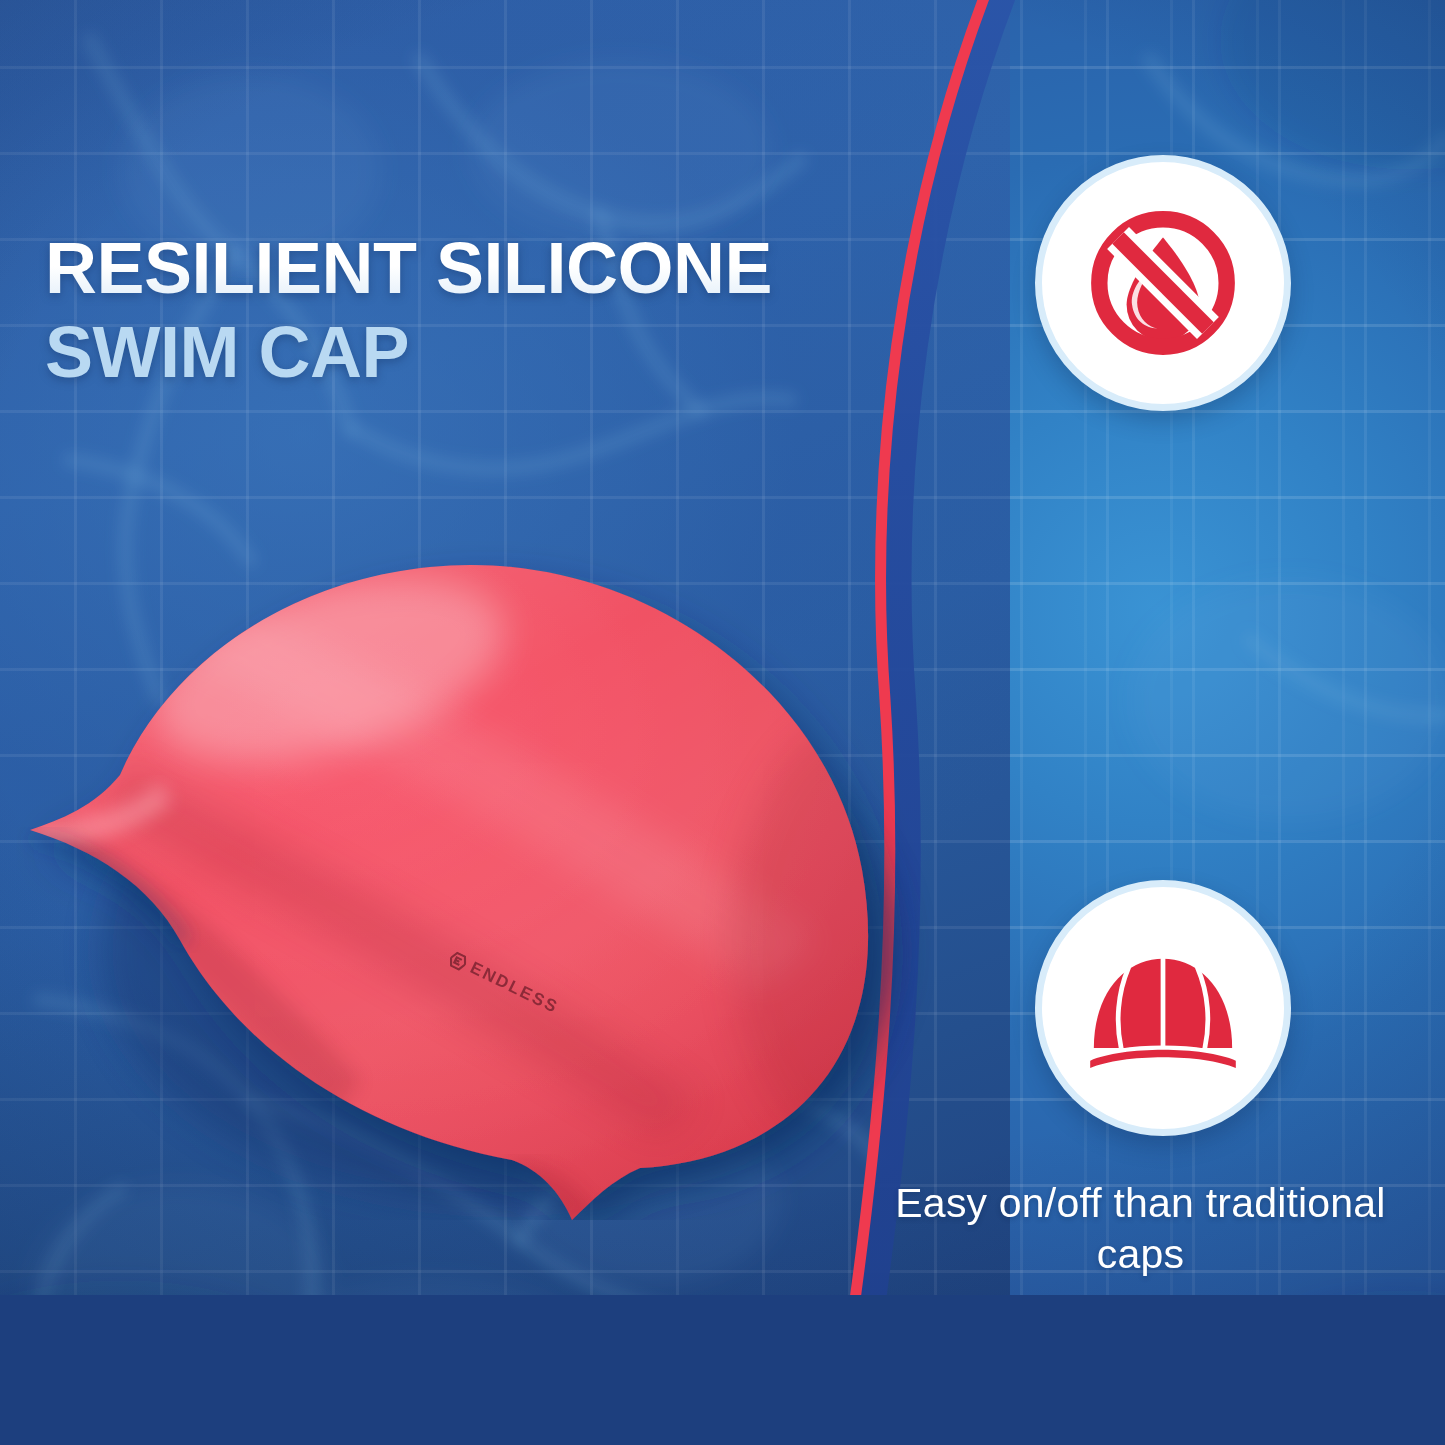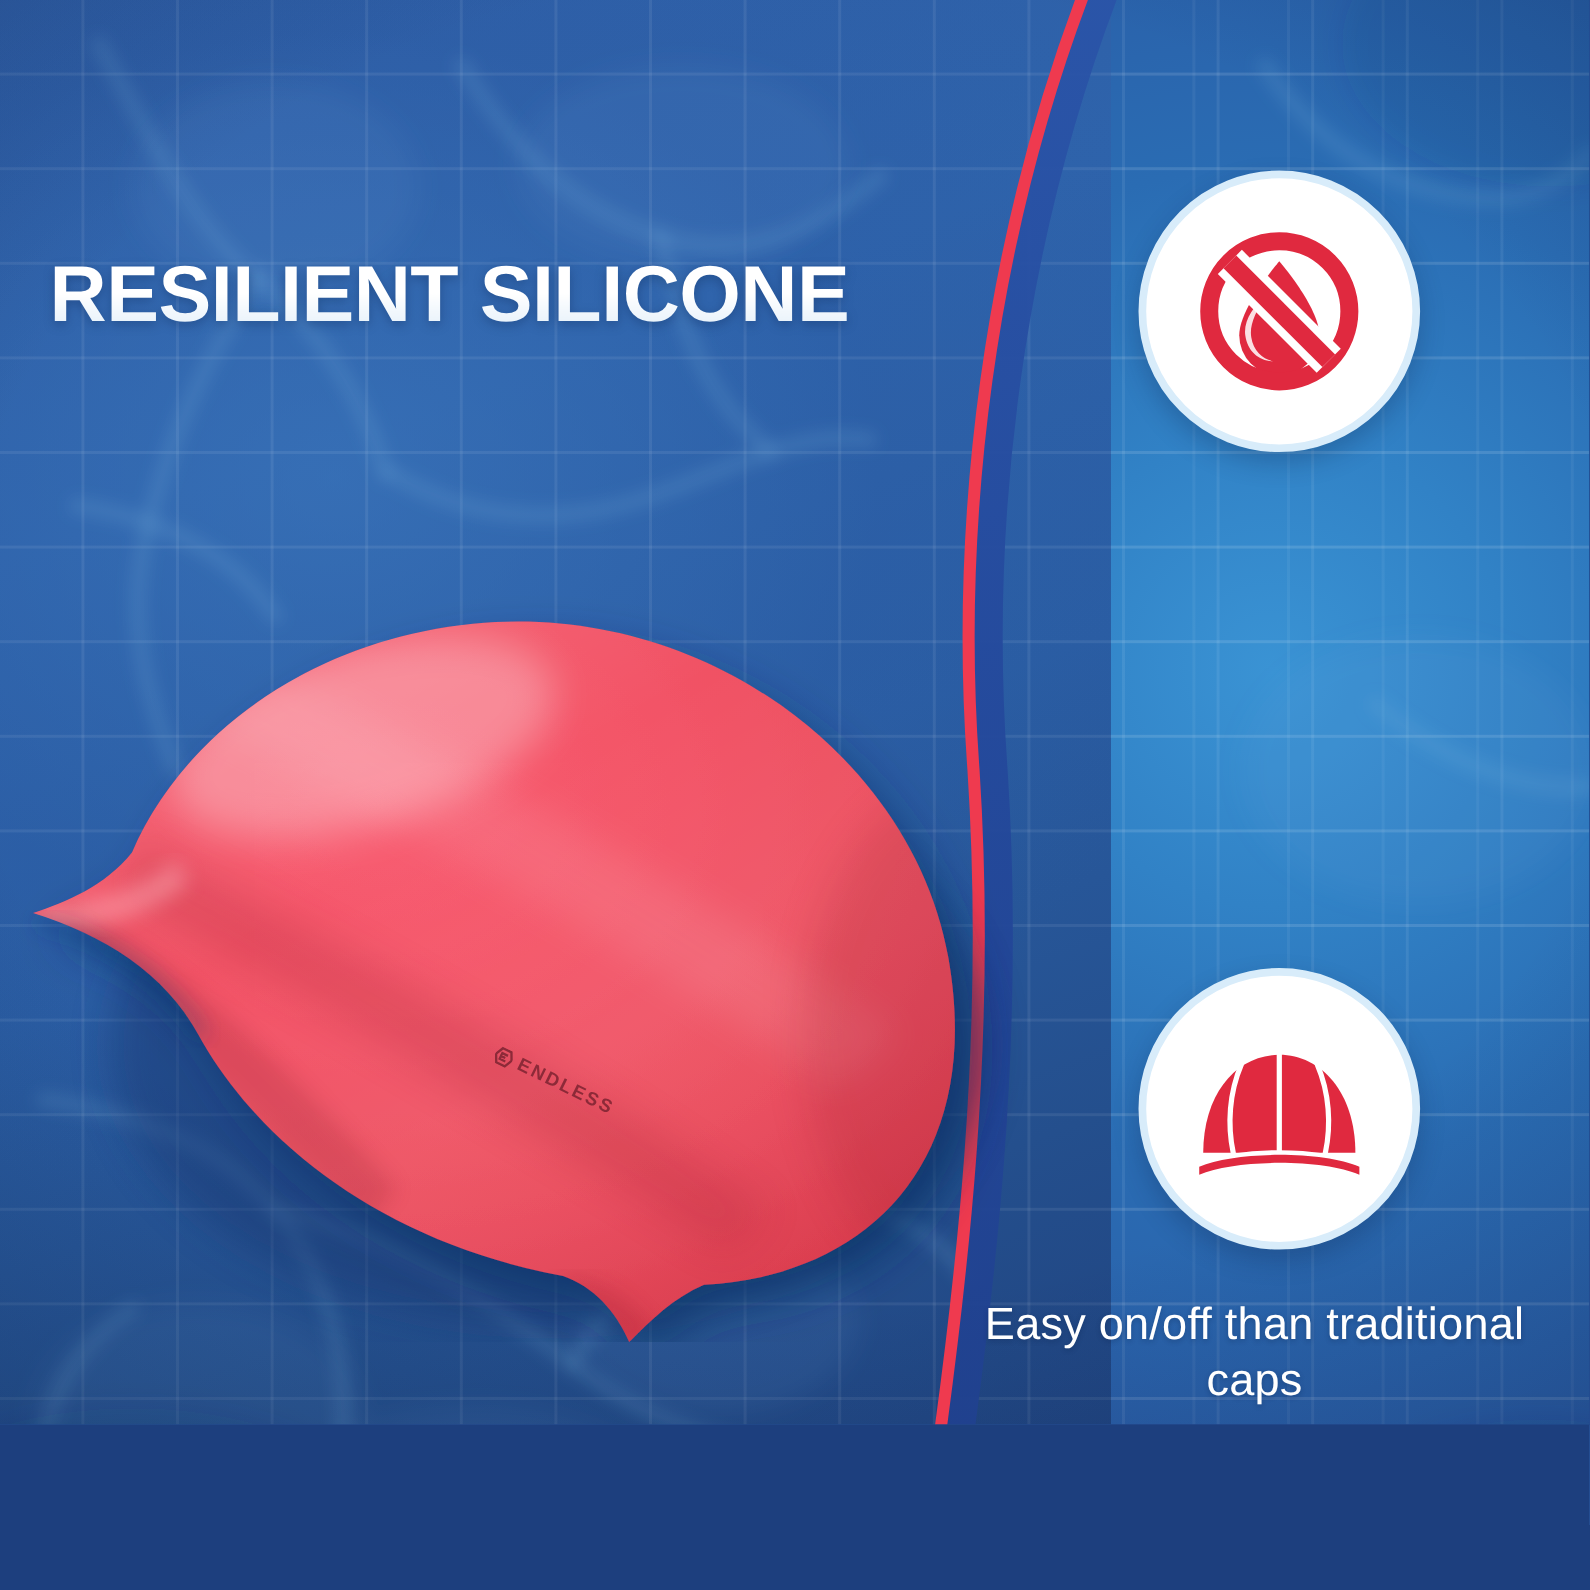--- a/index.html
+++ b/index.html
@@ -181,20 +181,21 @@
       </linearGradient>
     </defs>
 
     <path d="M985 -5 C 900 220, 868 470, 885 700 C 900 930, 880 1150, 833 1450" fill="none" stroke="url(#navyband)" stroke-width="30" transform="translate(16,0)" opacity=".95"></path>
 
     <path d="M985 -5 C 900 220, 868 470, 885 700 C 900 930, 880 1150, 833 1450" fill="none" stroke="#ef3a4f" stroke-width="11" stroke-linecap="round"></path>
   </svg>
 
   <h1 class="headline">
     <span class="hl-1">Resilient Silicone</span>
+    <span class="hl-2">Swim Cap</span>
   </h1>
 
   <svg class="product" viewBox="0 0 960 700">
     <defs>
       <radialGradient id="capFill" cx="38%" cy="26%" r="82%">
         <stop offset="0%" stop-color="#f8546a"></stop>
         <stop offset="38%" stop-color="#f24c5f"></stop>
         <stop offset="72%" stop-color="#ea4355"></stop>
         <stop offset="100%" stop-color="#dd394c"></stop>
       </radialGradient>

